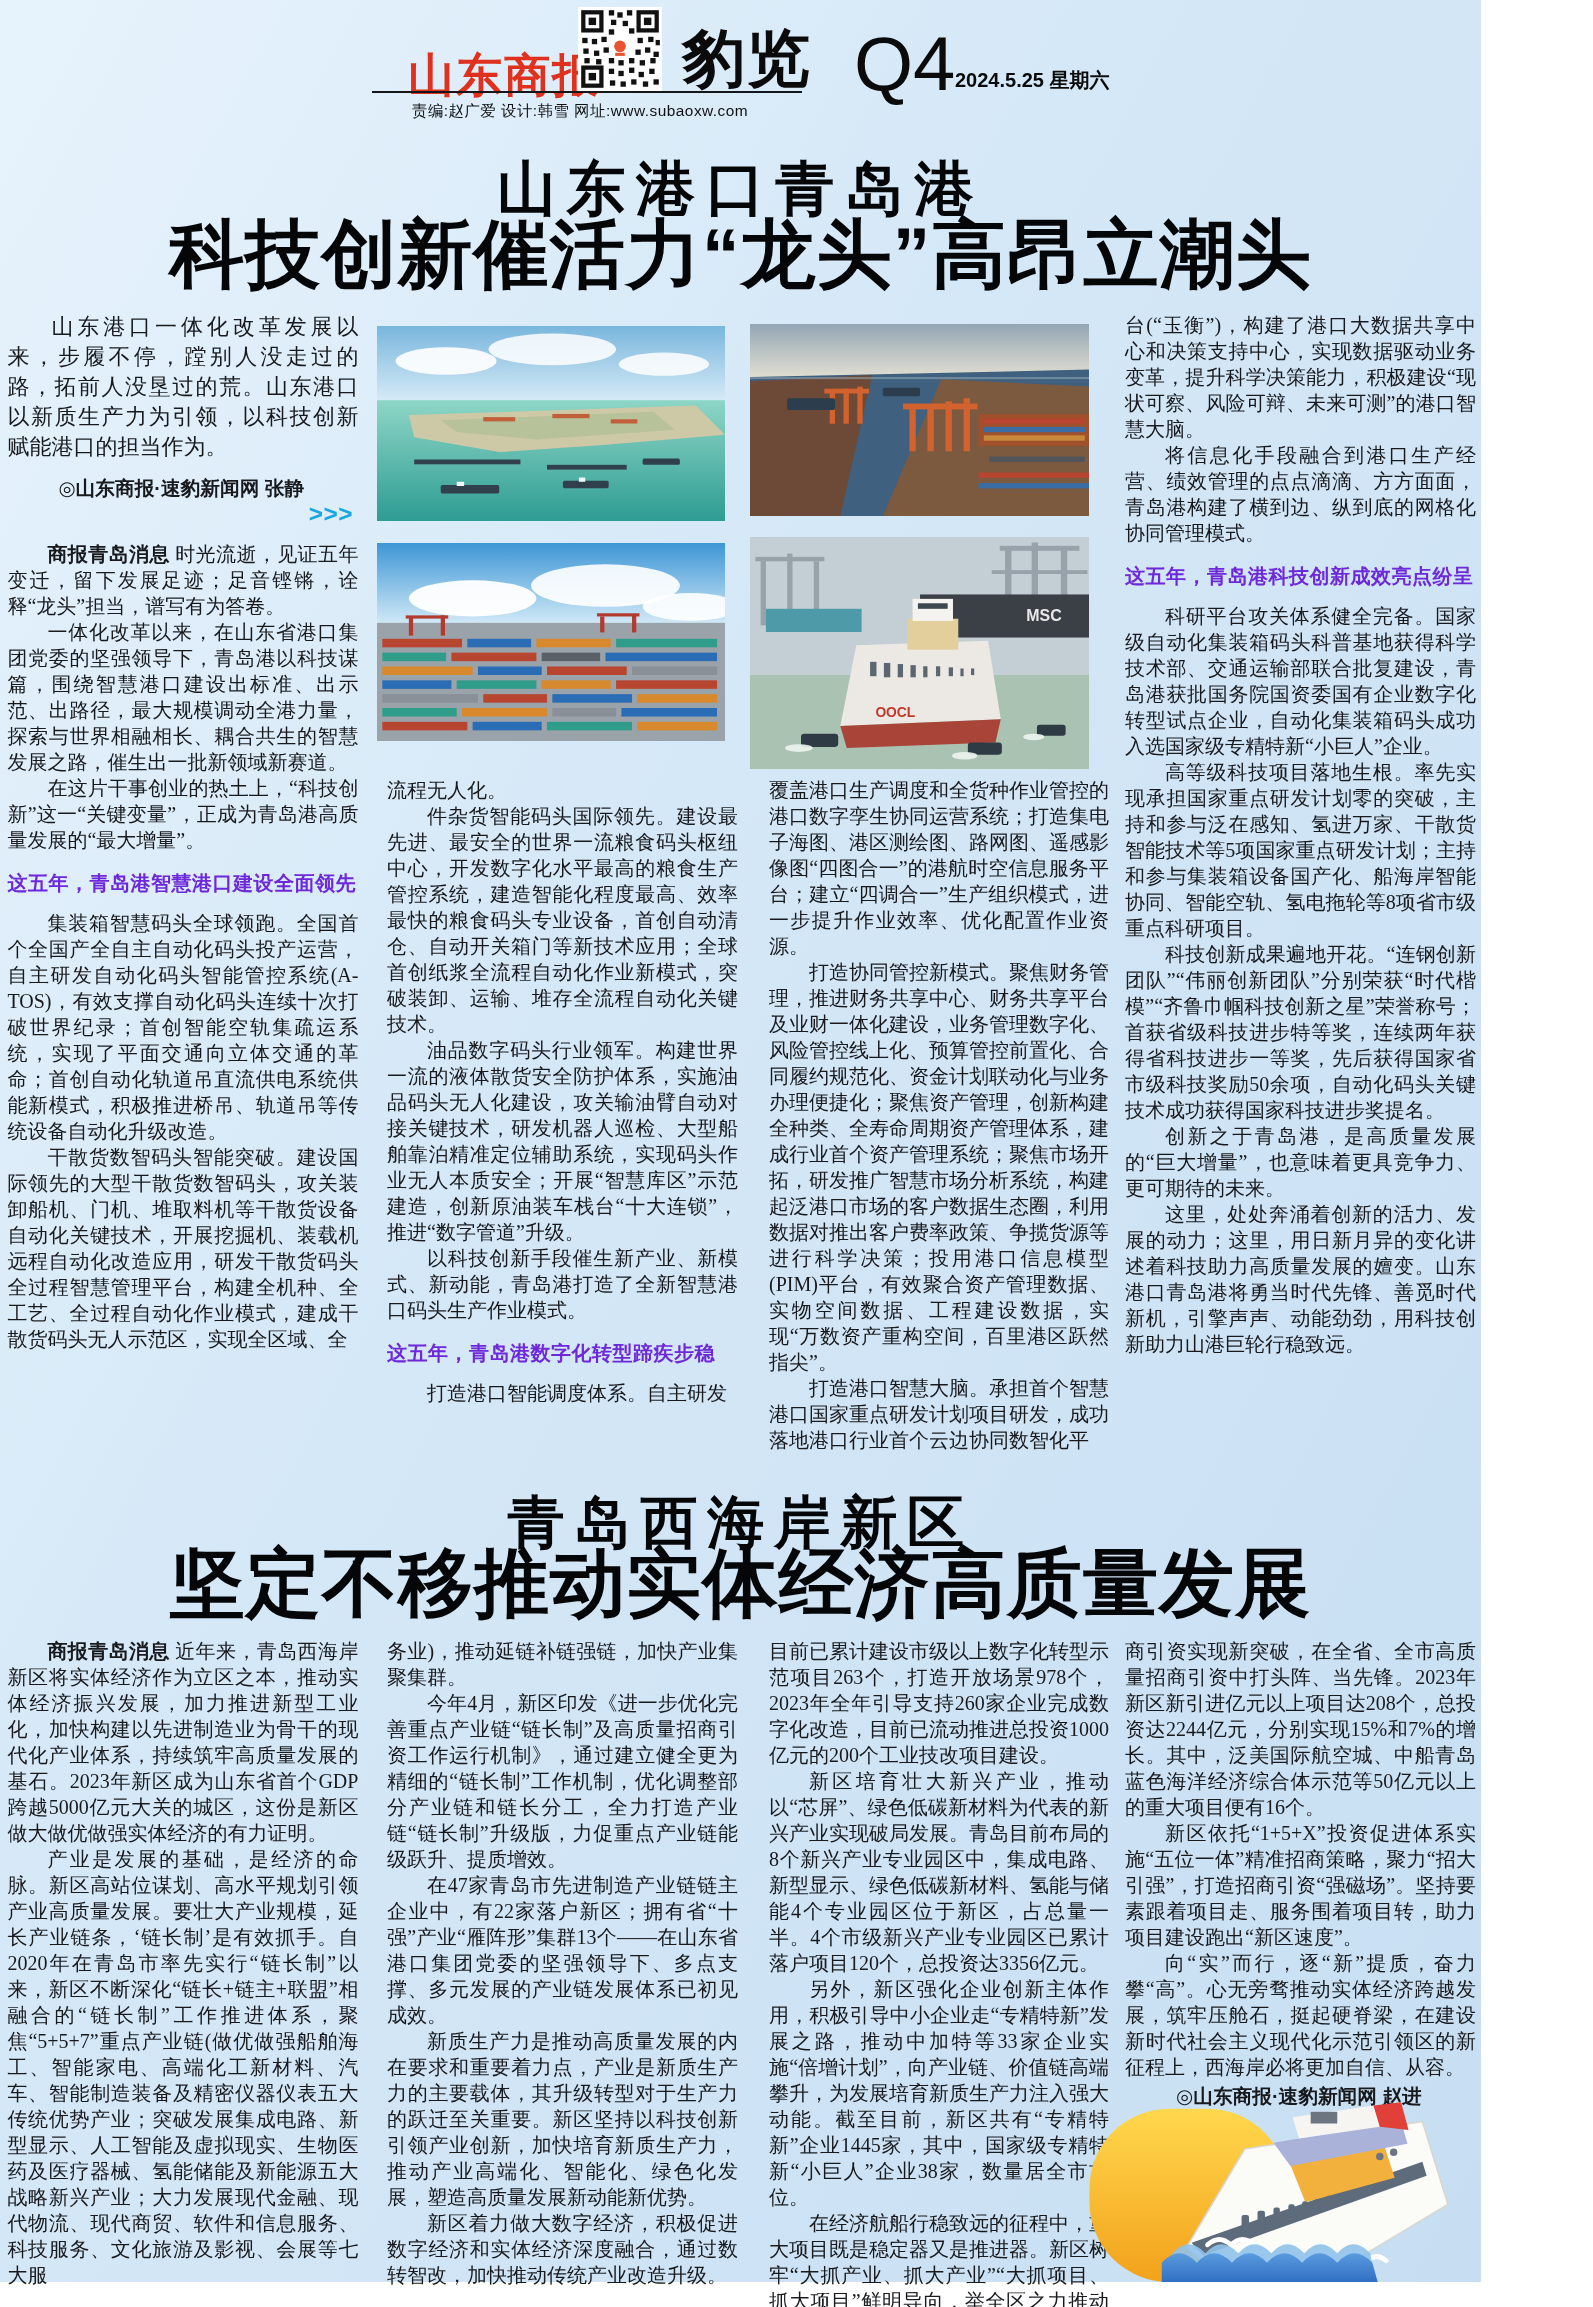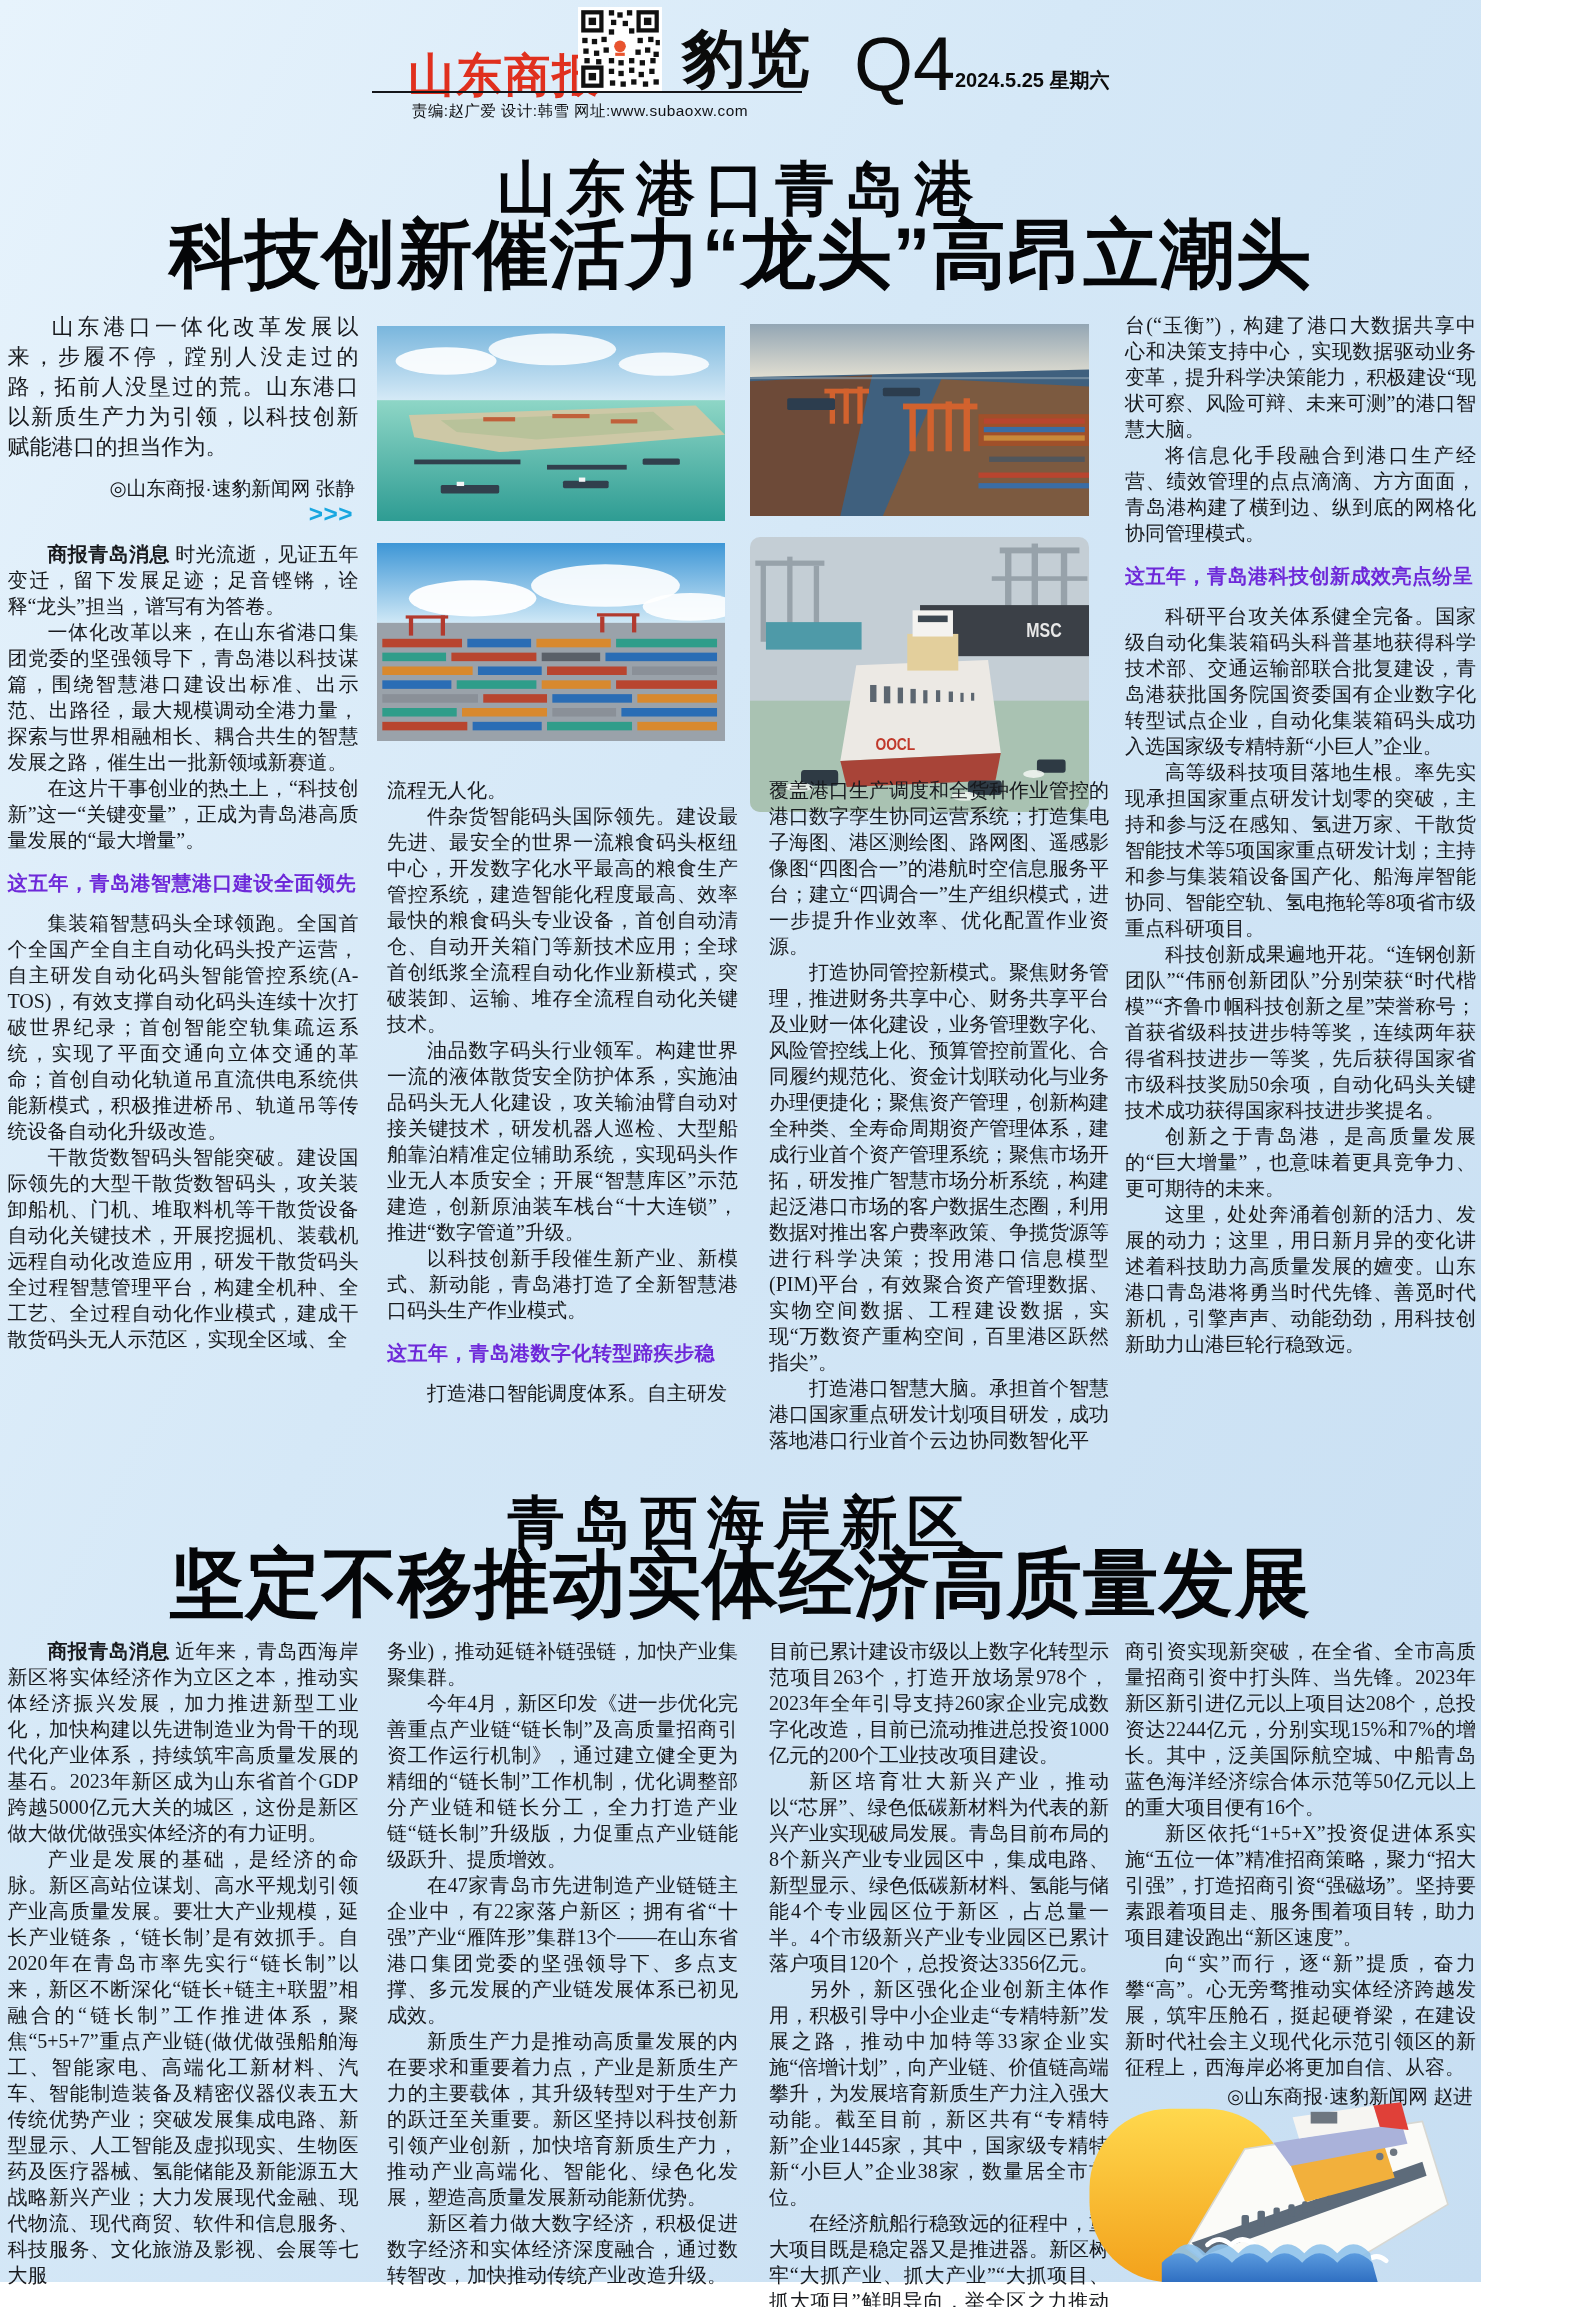--- a/index.html
+++ b/index.html
@@ -34,34 +34,34 @@
   .a1c1{left:7.4px;top:312px;width:351px;}
   .a1c2{left:387px;top:777px;width:351px;}
   .a1c3{left:769px;top:777px;width:340px;}
   .a1c4{left:1125px;top:312px;width:351px;}
   .a2c1{left:7.4px;top:1638px;width:351px;}
   .a2c2{left:387px;top:1638px;width:351px;}
   .a2c3{left:769px;top:1638px;width:340px;}
   .a2c4{left:1125px;top:1638px;width:351px;}
 
   .intro{font-size:22px;line-height:30px;margin-bottom:12.7px !important;}
-  .byline{font-family:"Liberation Sans","DejaVu Sans",sans-serif;font-weight:400;
-          font-size:19.7px;text-align:right;margin:3.2px 3.2px 0 0 !important;text-indent:0;}
+  .byline{font-family:"Liberation Sans","DejaVu Sans",sans-serif;font-weight:700;
+          font-size:19.7px;text-align:center;margin:3.2px 3.2px 0 0 !important;text-indent:0;}
   .arrows{font-family:"Liberation Sans","DejaVu Sans",sans-serif;font-weight:900;font-size:24.4px;
           color:#18a7e0;text-align:right;letter-spacing:0.5px;margin:1.1px 5.3px 15px 0 !important;line-height:1;}
   .subhead{font-family:"Liberation Sans","DejaVu Sans",sans-serif;font-weight:700;font-size:20px;
            letter-spacing:0.5px;margin:17px 0 14px 0 !important;text-indent:0;color:#6d28d9;}
   .lead{font-family:"Liberation Sans","DejaVu Sans",sans-serif;font-weight:700;}
 
   
   .photo{overflow:hidden;}
   .ph1{left:377px;top:326px;width:348px;height:195px;}
   .ph2{left:750px;top:324px;width:339px;height:192px;}
   .ph3{left:377px;top:543px;width:348px;height:198px;}
-  .ph4{left:750px;top:537px;width:339px;height:275px;border-radius:10px;}
+  .ph4{left:750px;top:537px;width:339px;height:232px;}
   .photo svg{display:block;width:100%;height:100%;}
 
   .illus{left:1082px;top:2098px;width:401px;height:184px;}
   .illus svg{display:block;width:100%;height:100%;}
 </style>
 </head>
 <body>
 
 <div class="page">
   <div class="bluebg"></div>

